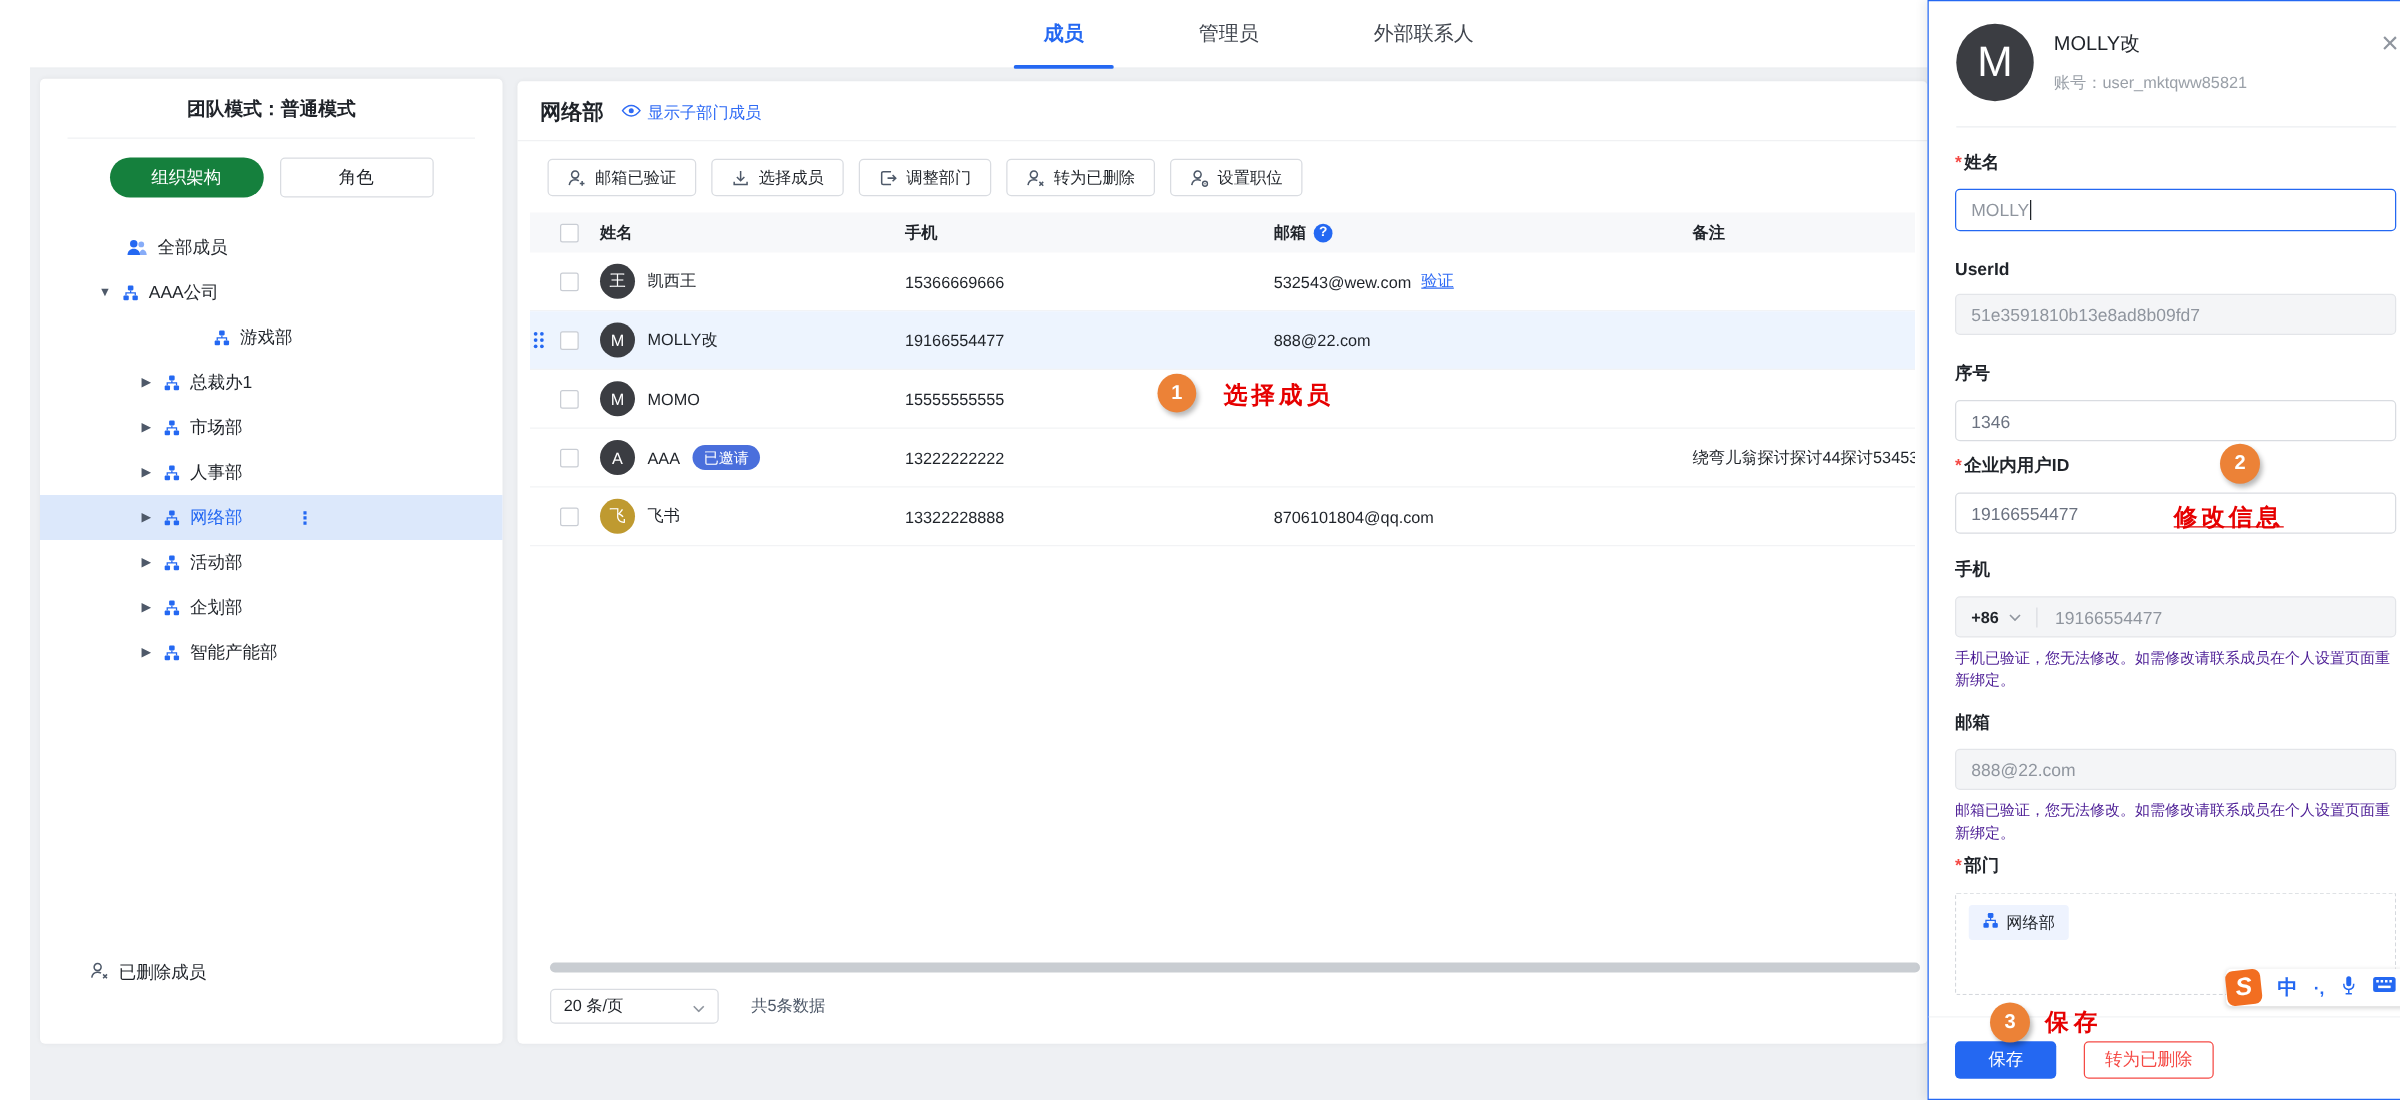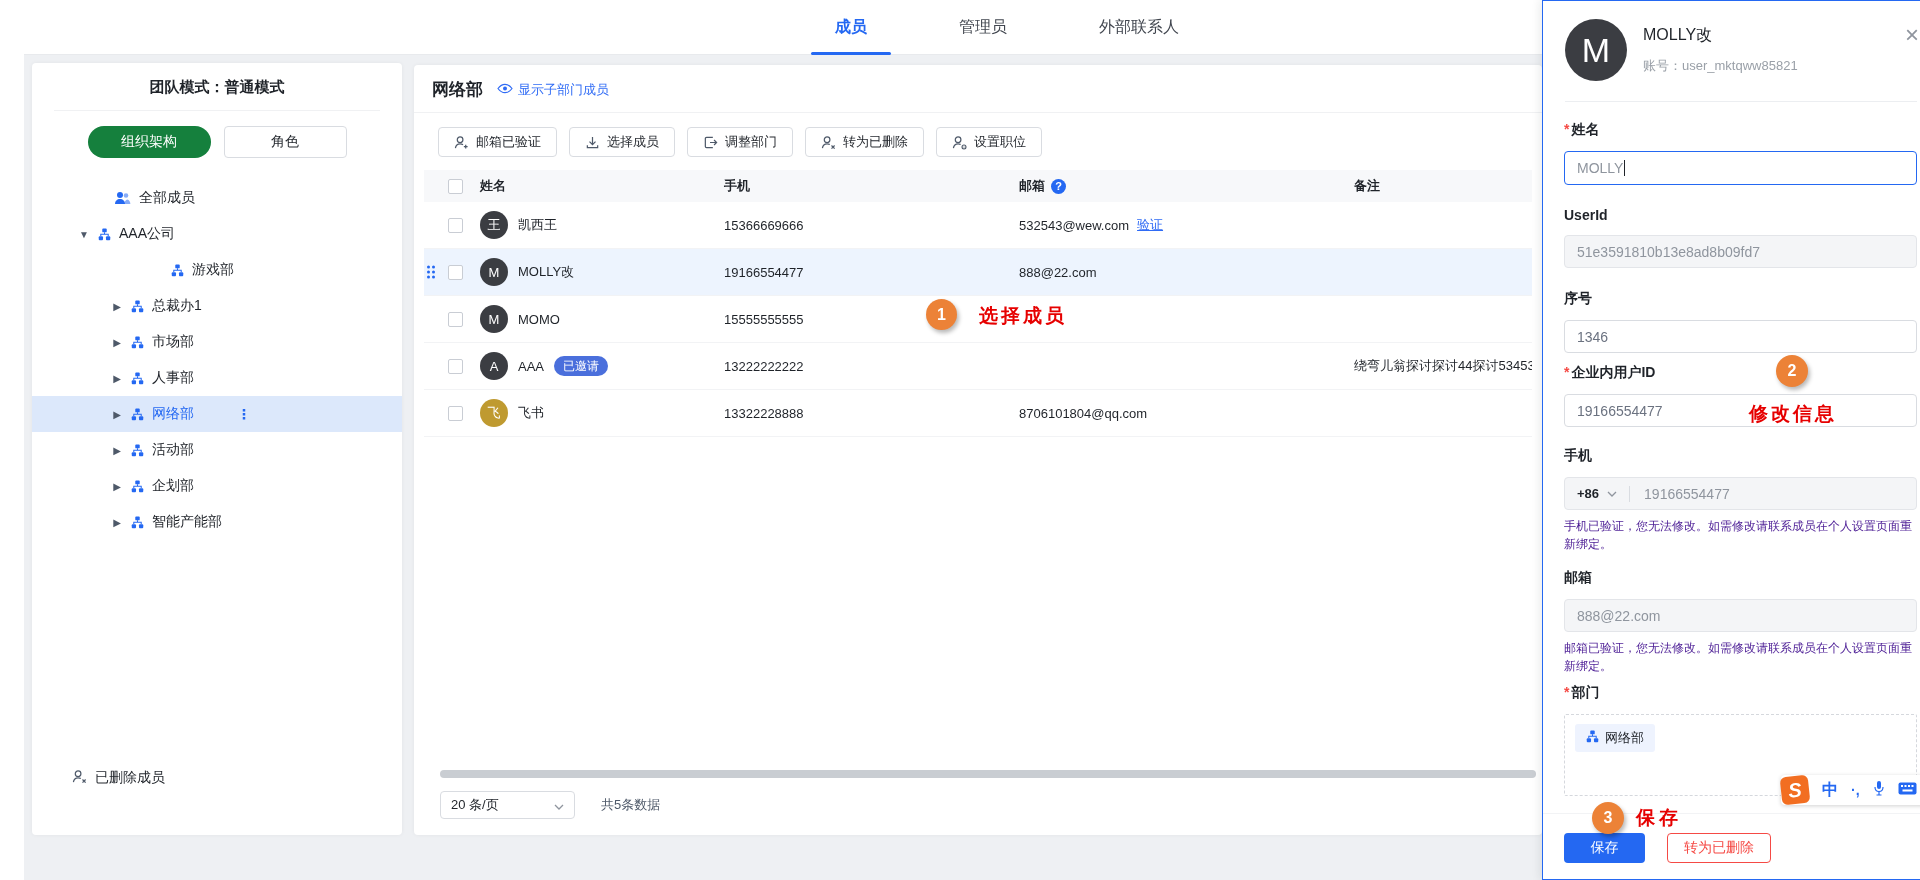--- a/index.html
+++ b/index.html
@@ -120,21 +120,21 @@
   </div>
 
   <div class="card sidebar-card">
     <div class="side-title">团队模式：普通模式</div>
     <div class="side-div"></div>
     <div class="seg">
       <div class="seg-btn primary">组织架构</div>
       <div class="seg-btn ghost">角色</div>
     </div>
     <div class="tree" id="tree">
-        <div class="tree-row" style="padding-left: 62px;">
+        <div class="tree-row" style="padding-left: 49px;">
           <span class="tr-arrow"></span>
           <span class="tr-icon">
             <svg width="17" height="14" viewBox="0 0 17 14">
               <circle cx="6" cy="4" r="3" fill="#2468f2"></circle>
               <path d="M1 13c0-3 2.2-5 5-5s5 2 5 5z" fill="#2468f2"></path>
               <circle cx="12" cy="4.5" r="2.3" fill="#2468f2" opacity=".55"></circle>
               <path d="M10.2 13c.2-2.6 1.5-4.2 3.2-4.5 1.7.4 2.8 2 3 4.5z" fill="#2468f2" opacity=".55"></path>
             </svg>
           </span>
           <span>全部成员</span>
@@ -508,21 +508,21 @@
     </div>
 
     <div class="dr-footline"></div>
     <div class="btn-save">保存</div>
     <div class="btn-del">转为已删除</div>
     <div class="dr-scroll"></div>
 
     <div class="anno-circle" style="left:233px;top:354px;width:32px;height:32px;">
         <span>2</span>
       </div>
-    <div class="anno-text" style="left:206px;top:400px;">修改信息</div>
+    <div class="anno-text" style="left:196px;top:400px;text-decoration:underline;">修改信息</div>
 
     <div class="anno-circle" style="left:49px;top:801px;width:32px;height:32px;">
         <span>3</span>
       </div>
     <div class="anno-text" style="left:93px;top:804px;letter-spacing:4px;">保存</div>
   </div>
 
   <div class="ime">
     <span class="sogou-s">S</span>
     <span class="ime-zh">中</span>

